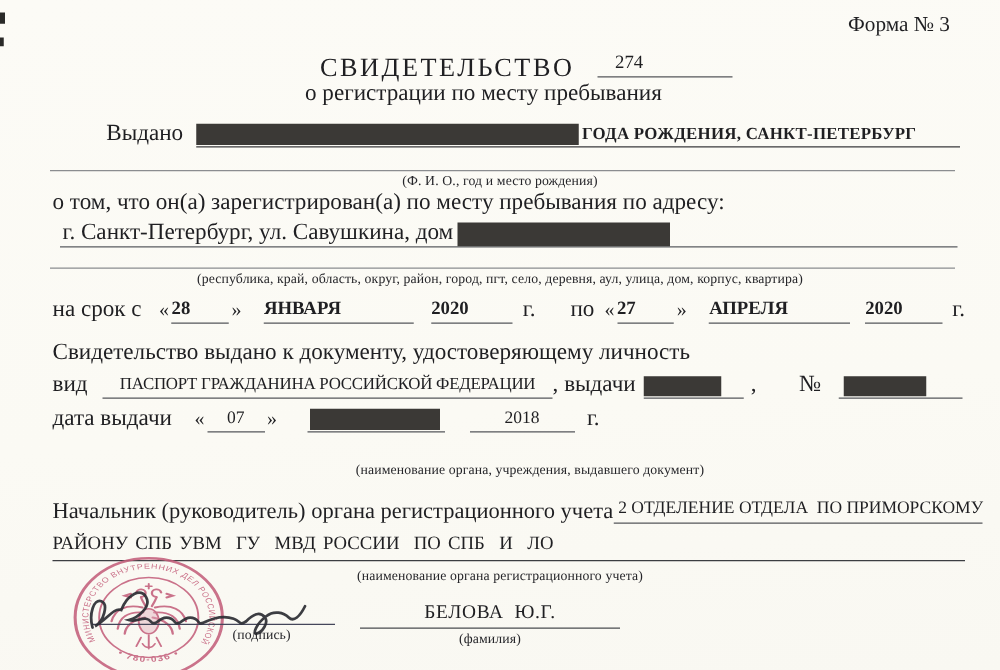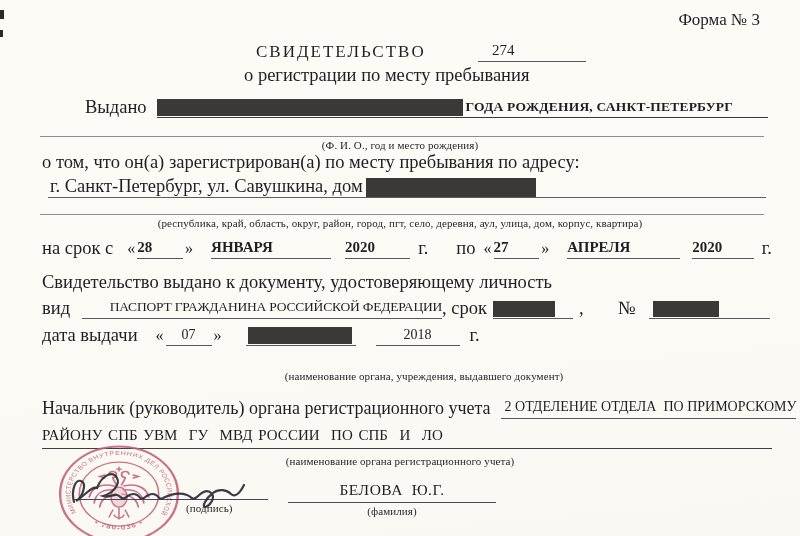--- a/index.html
+++ b/index.html
@@ -16,21 +16,21 @@
   .lbl{font-size:18.5px;white-space:pre;}
   .cap{font-size:11px;color:#26262a;letter-spacing:.1px;white-space:pre;}
   .cap-center{left:0;width:100%;text-align:center;}
   .ufield{border-bottom:1.5px solid #55575b;}
   .hairline{border-top:1.5px solid #8b8d90;height:0;}
   .redact{background:#3b3936;}
   .quote{font-size:16px;padding:0 2px 1px 2px;}
   .dval{font-weight:bold;font-size:15px;text-align:left;padding-bottom:2px;}
   .nval{font-size:14px;text-align:center;padding-bottom:2px;}
   .form-no{font-size:17px;}
-  .title{font-size:17px;letter-spacing:2px;}
+  .title{font-size:21px;letter-spacing:2px;}
   .subtitle{font-size:18.5px;}
   .suffix-bold{font-weight:bold;font-size:13.5px;letter-spacing:.2px;white-space:pre;padding-bottom:1px;}
   .smallcaps-val{font-size:13.5px;letter-spacing:-.2px;white-space:pre;}
   .auth-line{font-size:15px;word-spacing:3px;white-space:pre;padding:0 0 3px 2px;}
   .speck{position:absolute;background:#2a2a28;}
 </style>
 </head>
 <body>
 
 <div class="page">
@@ -77,22 +77,22 @@
     <span class="quote">»</span>
     <span class="ufield dval" style="width:128px;margin-left:16px;">АПРЕЛЯ</span>
     <span class="ufield dval" style="width:70px;margin-left:12px;">2020</span>
     <span class="lbl" style="margin-left:8px;">г.</span>
   </div>
 
   <div class="abs lbl" style="left:42px;top:272px;">Свидетельство выдано к документу, удостоверяющему личность</div>
 
   <div class="abs row" style="top:298px;left:42px;right:30px;">
     <span class="lbl" style="margin-right:12px;">вид</span>
-    <span class="ufield smallcaps-val" style="width:360px;text-align:right;padding-bottom:3px;">ПАСПОРТ ГРАЖДАНИНА РОССИЙСКОЙ ФЕДЕРАЦИИ</span>
-    <span class="lbl">, срок</span>
+    <span class="ufield smallcaps-val" style="width:360px;text-align:center;padding-bottom:3px;">ПАСПОРТ ГРАЖДАНИНА РОССИЙСКОЙ ФЕДЕРАЦИИ</span>
+    <span class="lbl">, выдачи</span>
     <span class="ufield row" style="width:80px;margin-left:6px;padding-bottom:1px;">
       <span class="redact" style="width:62px;height:16px;"></span>
     </span>
     <span class="lbl" style="margin-left:6px;">,</span>
     <span class="lbl" style="margin-left:34px;margin-right:14px;">№</span>
     <span class="ufield row" style="flex:1;padding-bottom:1px;">
       <span class="redact" style="width:66px;height:16px;margin-left:4px;"></span>
     </span>
   </div>
 
@@ -104,21 +104,21 @@
     <span class="ufield row" style="width:110px;margin-left:22px;padding-bottom:1px;">
       <span class="redact" style="width:104px;height:17px;margin-left:2px;"></span>
     </span>
     <span class="ufield nval" style="width:84px;margin-left:20px;">2018</span>
     <span class="lbl" style="margin-left:10px;">г.</span>
   </div>
 
   <div class="abs cap cap-center" style="top:370px;margin-left:24px;">(наименование органа, учреждения, выдавшего документ)</div>
 
   <div class="abs row" style="top:398px;left:42px;right:28px;">
-    <span style="font-size:18px;white-space:pre;margin-right:10px;">Начальник (руководитель) органа регистрационного учета</span>
+    <span style="font-size:18px;white-space:pre;">Начальник (руководитель) органа регистрационного учета</span>
     <span class="ufield" style="flex:1;font-size:14px;white-space:pre;padding:0 0 3px 4px;">2 ОТДЕЛЕНИЕ ОТДЕЛА  ПО ПРИМОРСКОМУ</span>
   </div>
   <div class="abs ufield" style="top:427px;left:42px;right:28px;font-size:15px;white-space:pre;word-spacing:2px;padding-bottom:4px;border-bottom-color:#3c3e42;">РАЙОНУ СПБ УВМ  ГУ  МВД РОССИИ  ПО СПБ  И  ЛО</div>
   <div class="abs cap cap-center" style="top:455px;">(наименование органа регистрационного учета)</div>
 
   <svg class="abs" style="left:57px;top:444px;opacity:.88;" width="124" height="100" viewBox="0 0 200 200" preserveAspectRatio="none">
     <g fill="none" stroke="#c4607c">
       <circle cx="100" cy="100" r="95" stroke-width="4"></circle>
       <circle cx="100" cy="100" r="64" stroke-width="2.5"></circle>
     </g>

